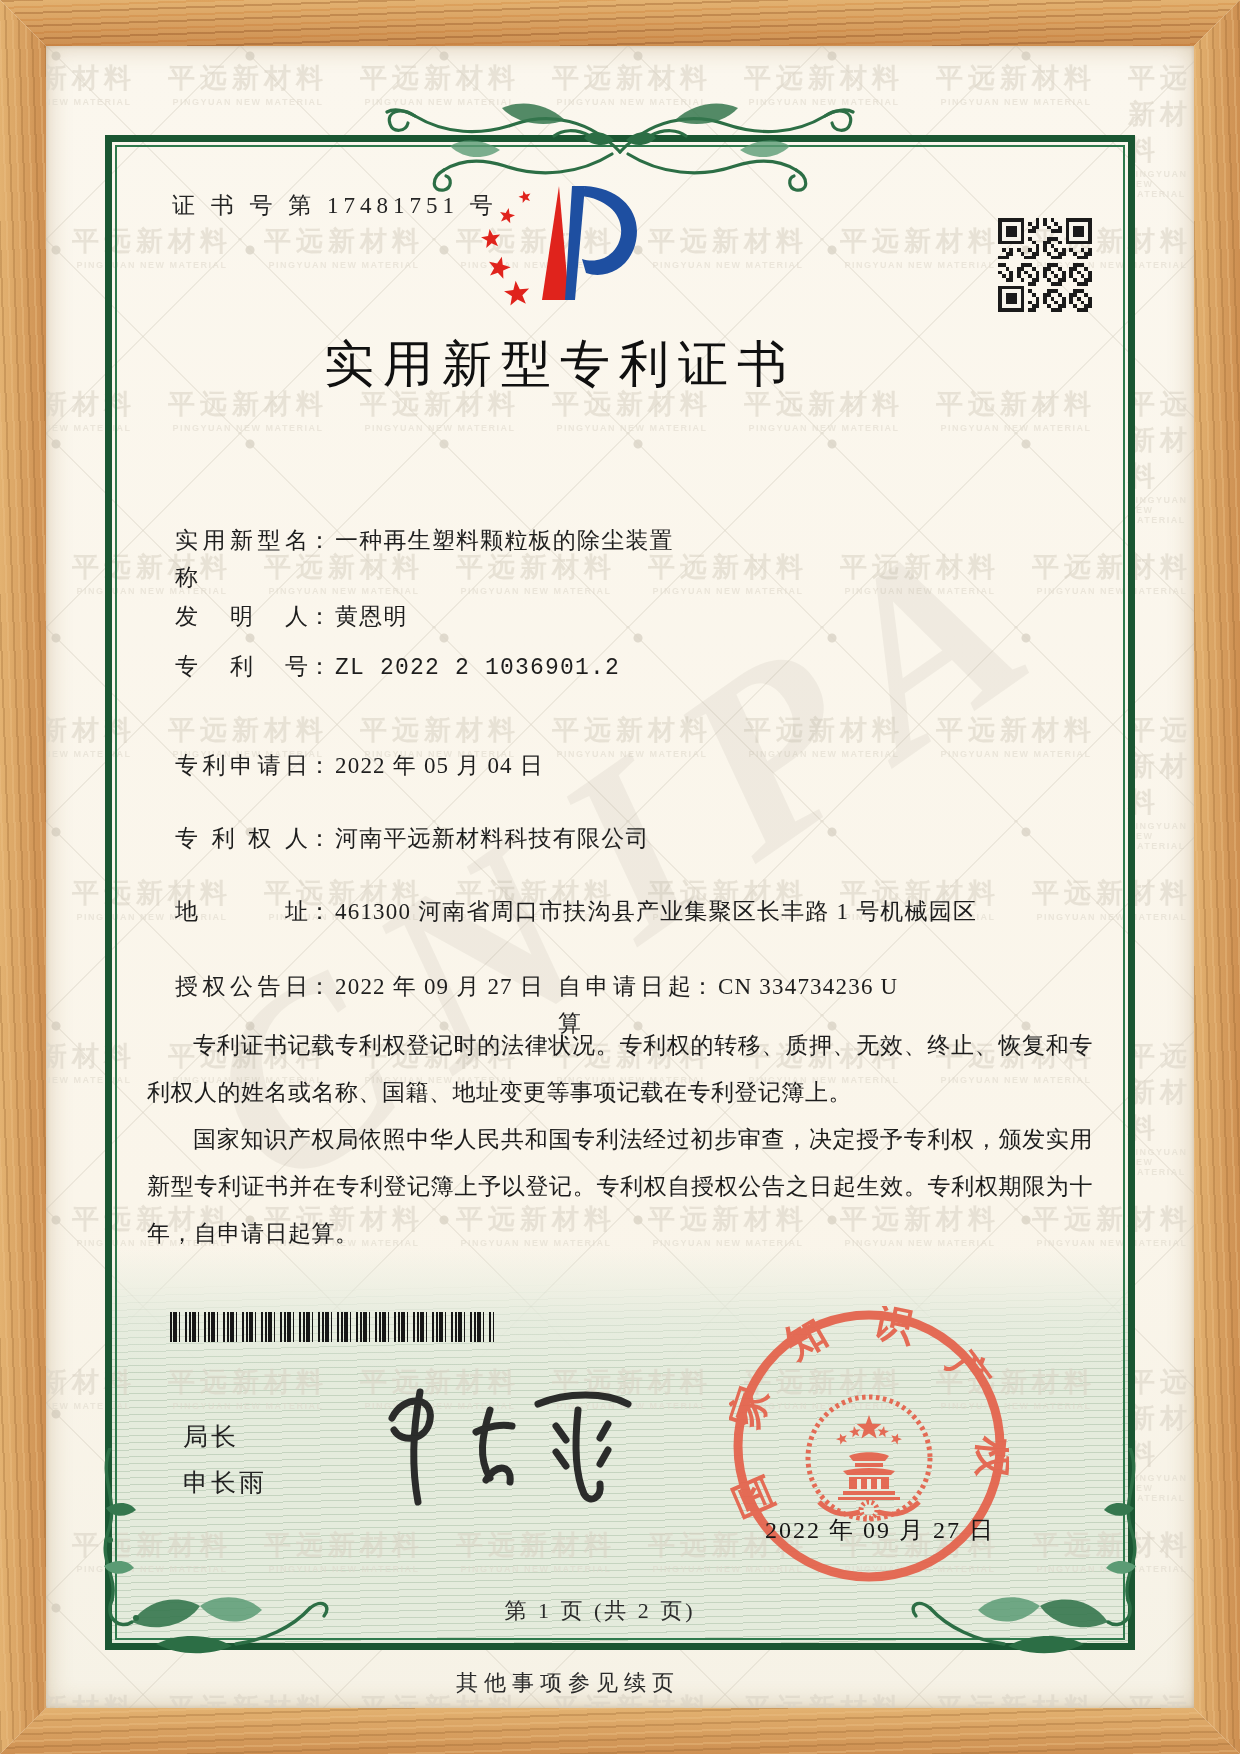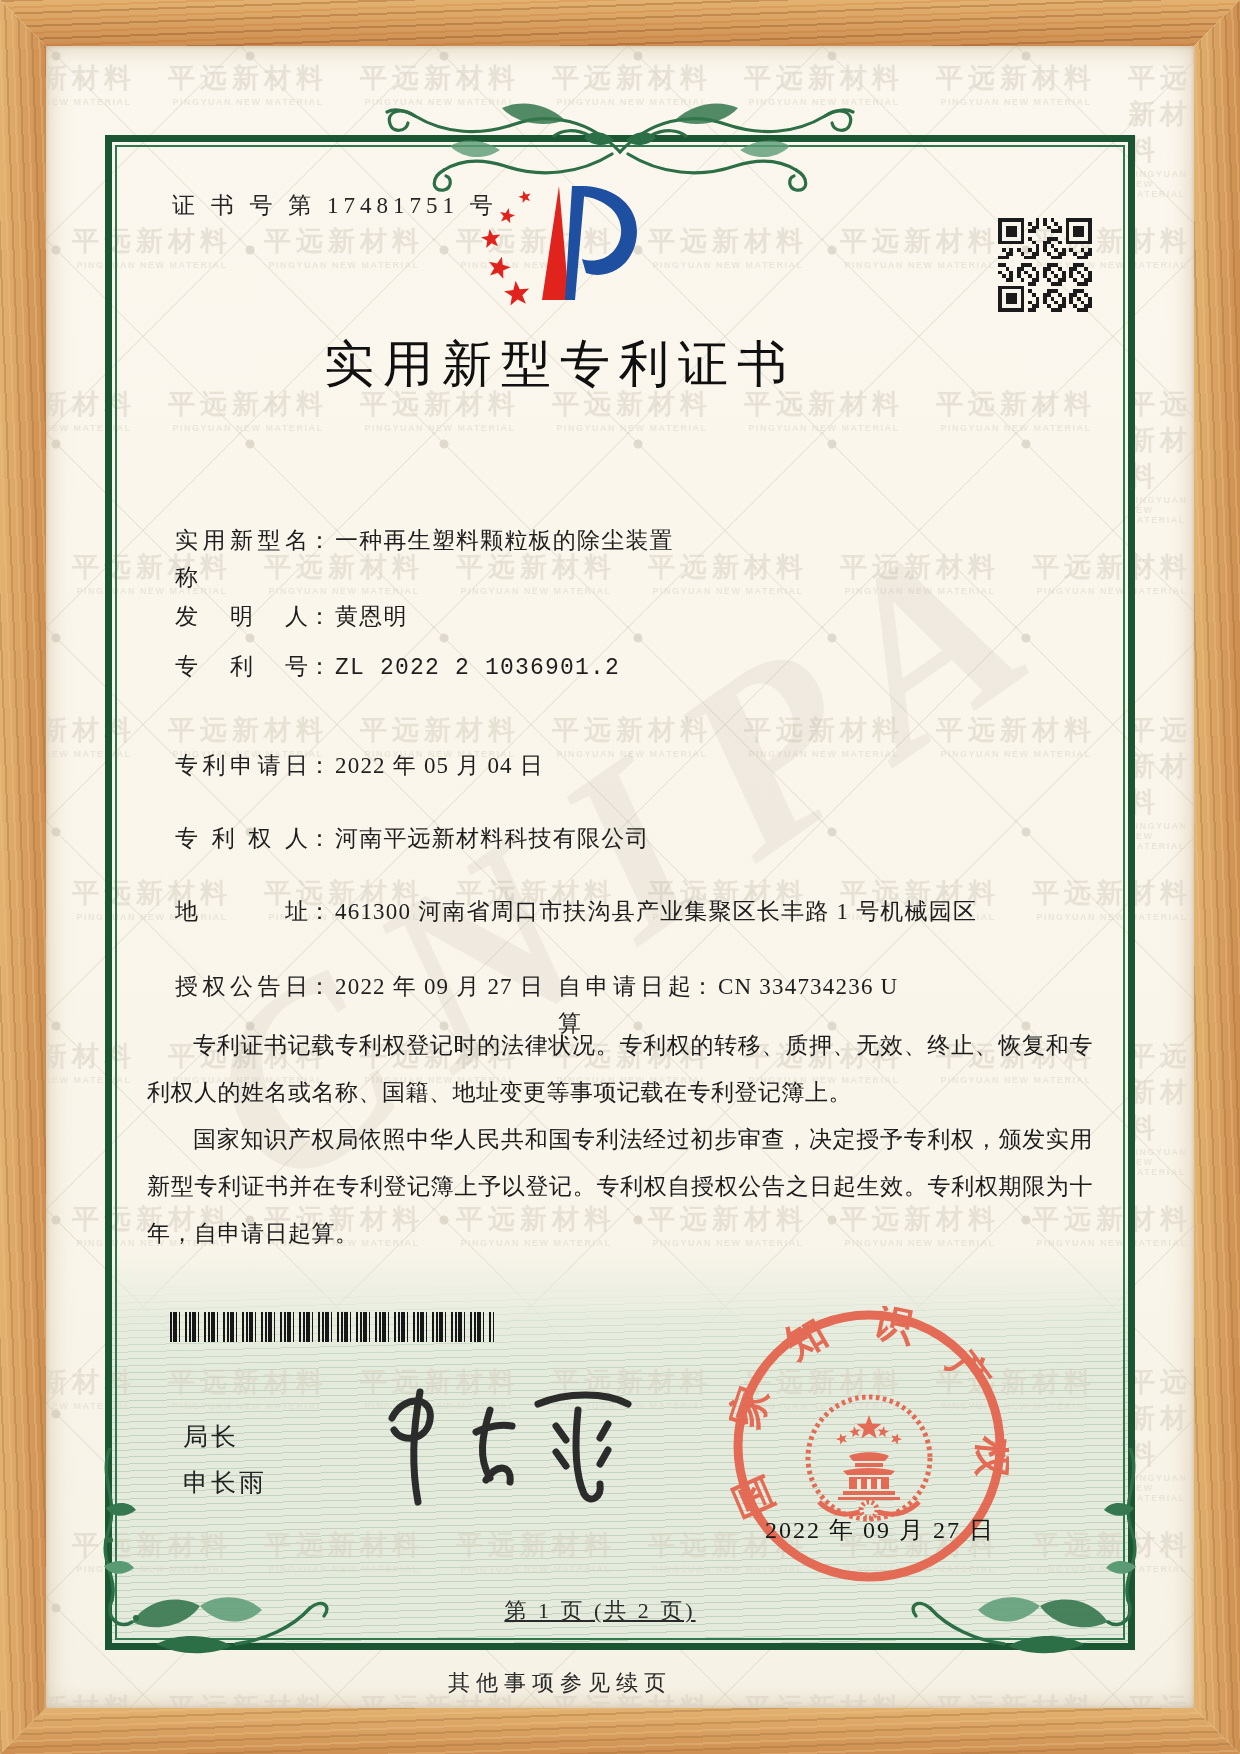--- a/index.html
+++ b/index.html
@@ -73,23 +73,23 @@
     background:repeating-linear-gradient(90deg,#161616 0 2px,rgba(0,0,0,0) 2px 3px,#161616 3px 7px,rgba(0,0,0,0) 7px 9px,#161616 9px 10px,rgba(0,0,0,0) 10px 15px,#161616 15px 17px,rgba(0,0,0,0) 17px 19px);}
   .sig-title{position:absolute;left:183px;top:1420px;font-size:25px;letter-spacing:3px;
     font-family:"Liberation Sans","DejaVu Sans",sans-serif;color:#222;}
   .sig-name{position:absolute;left:183px;top:1466px;font-size:25px;letter-spacing:3px;
     font-family:"Liberation Sans","DejaVu Sans",sans-serif;color:#222;}
   .sig-svg{position:absolute;left:368px;top:1374px;z-index:22;}
   .seal{position:absolute;left:729px;top:1306px;z-index:21;opacity:.92;}
   .seal-date{position:absolute;left:735px;top:1514px;width:290px;text-align:center;z-index:23;
     font-size:24px;letter-spacing:2px;color:#161616;}
   .page-num{position:absolute;left:105px;top:1596px;width:990px;text-align:center;font-size:22px;
-    letter-spacing:3px;color:#2a2a2a;z-index:22;text-decoration:underline;}
+    letter-spacing:3px;color:#2a2a2a;z-index:22;}
   .foot-note{position:absolute;left:0;top:1668px;width:1120px;text-align:center;font-size:22px;
-    letter-spacing:6px;color:#2a2a2a;z-index:22;}
+    letter-spacing:6px;color:#2a2a2a;z-index:22;padding-left:8px;}
   .logo{position:absolute;left:478px;top:180px;z-index:21;}
   .qr{position:absolute;left:998px;top:218px;width:94px;height:94px;z-index:21;}
 </style>
 </head>
 <body>
 
 <div class="canvas">
 
   <div class="paper"></div>
   <div class="security"></div>

